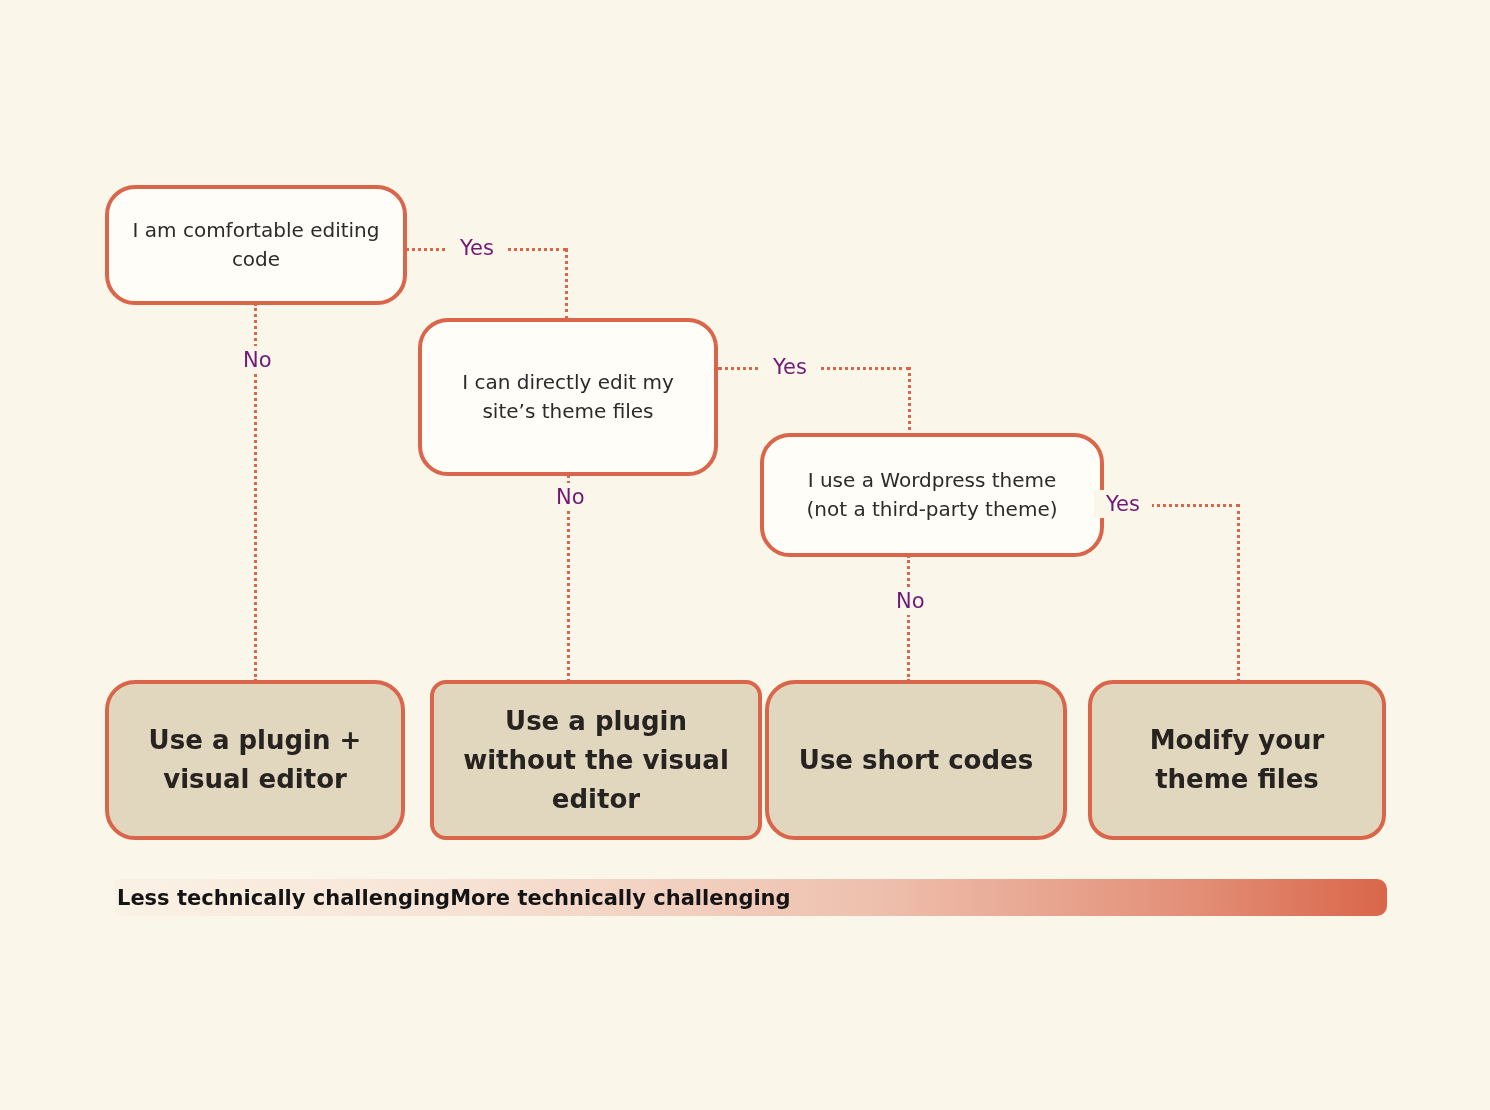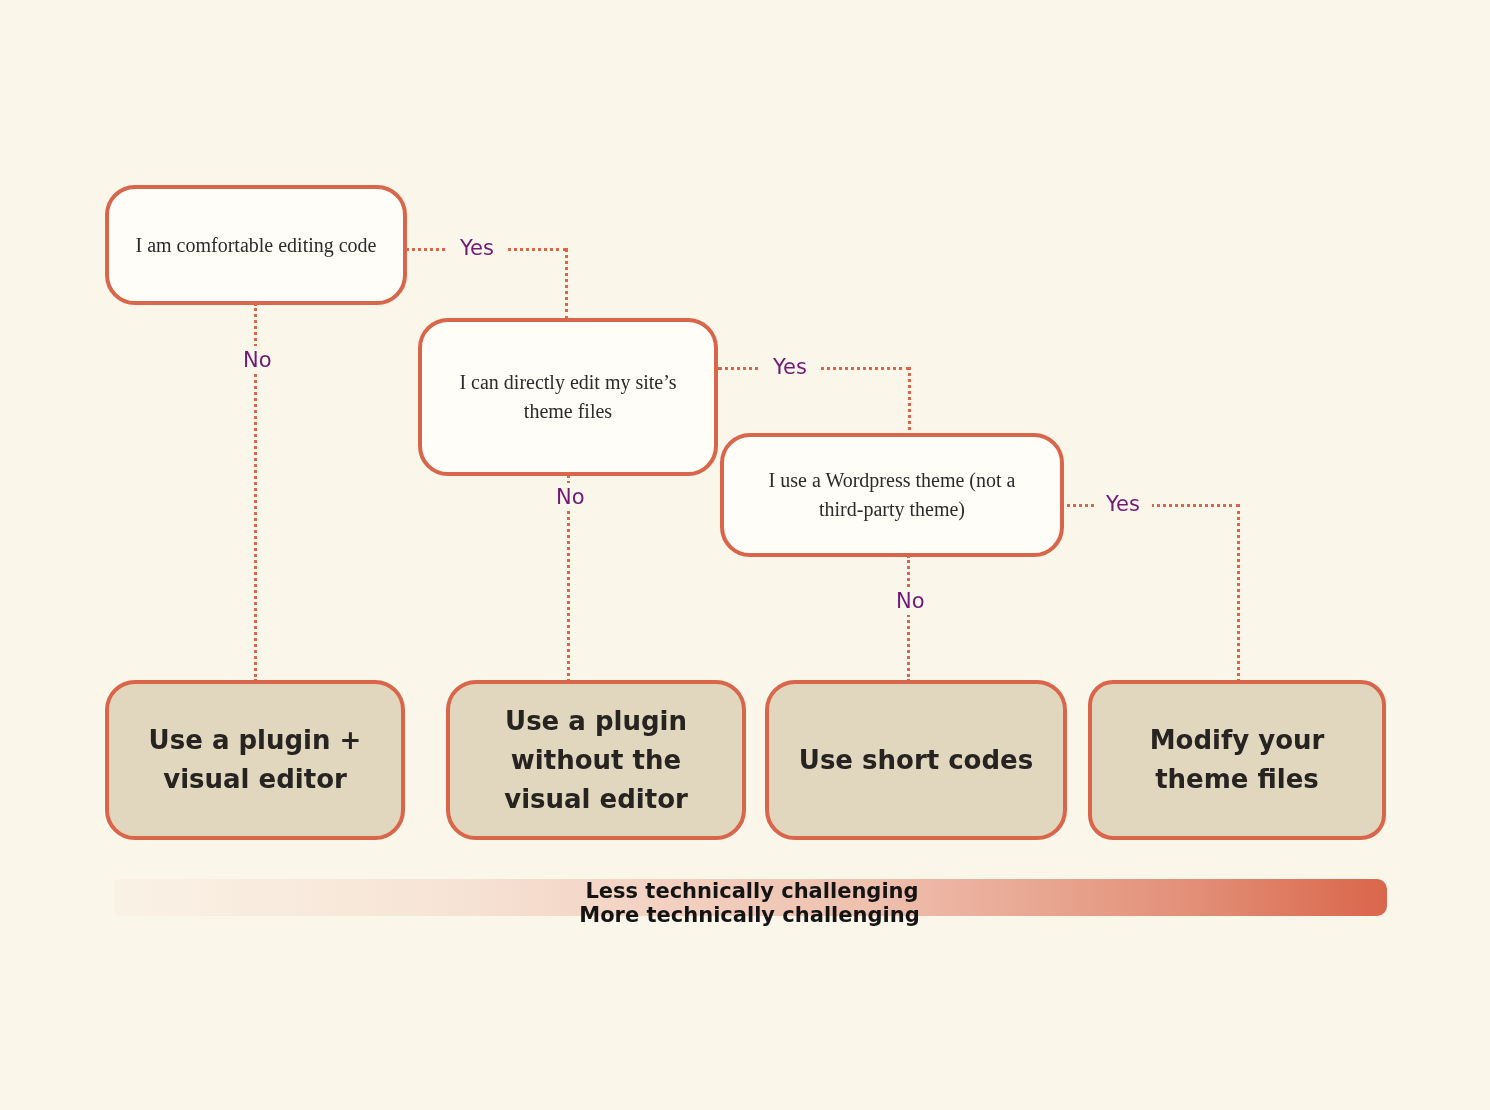--- a/index.html
+++ b/index.html
@@ -25,21 +25,20 @@
     background:#FFFDF8;
     border:4px solid var(--accent);
     border-radius:30px;
     display:flex;
     align-items:center;
     justify-content:center;
     text-align:center;
     font-size:20px;
     line-height:1.45;
     padding:1px 22px;
-    font-family:Liberation Serif, serif;
   }
 
   
   .outcome{
     position:absolute;
     background:var(--outcome-fill);
     border:4px solid var(--accent);
     border-radius:30px;
     display:flex;
     align-items:center;
@@ -73,22 +72,20 @@
     left:115px;top:879px;width:1272px;height:37px;
     border-radius:4px 10px 10px 4px;
     background:linear-gradient(90deg,
       rgba(217,102,74,0.03) 0%,
       rgba(217,102,74,0.12) 25%,
       rgba(217,102,74,0.38) 60%,
       rgba(217,102,74,0.72) 85%,
       #D9664A 100%);
     display:flex;
     align-items:center;
-    justify-content:space-between;
-    flex-direction:column;
   }
   .scale-bar .label{
     font-size:21px;
     font-weight:bold;
     color:#141414;
     white-space:nowrap;
   }
   .scale-bar .label.left{padding-left:2px;}
   .scale-bar .label.right{padding-right:3px;}
 </style>
@@ -120,29 +117,29 @@
   <div class="edge-label" style="left:884px;top:587px;">No</div>
 
   <div class="decision" style="left:105px;top:185px;width:302px;height:120px;">
     <span>I am comfortable editing code</span>
   </div>
 
   <div class="decision" style="left:418px;top:318px;width:300px;height:158px;">
     <span>I can directly edit my site’s theme files</span>
   </div>
 
-  <div class="decision" style="left:720px;top:433px;width:344px;height:124px;">
+  <div class="decision" style="left:760px;top:433px;width:344px;height:124px;">
     <span>I use a Wordpress theme (not a third-party theme)</span>
   </div>
 
   <div class="outcome" style="left:105px;top:680px;width:300px;height:160px;">
     <span>Use a plugin + visual editor</span>
   </div>
 
-  <div class="outcome" style="left:446px;top:680px;width:300px;height:160px;">
+  <div class="outcome" style="left:430px;top:680px;width:332px;height:160px;border-radius:16px;">
     <span>Use a plugin without the visual editor</span>
   </div>
 
   <div class="outcome" style="left:765px;top:680px;width:302px;height:160px;justify-content:center;">
     <span>Use short codes</span>
   </div>
 
   <div class="outcome" style="left:1088px;top:680px;width:298px;height:160px;border-radius:25px;">
     <span>Modify your theme files</span>
   </div>

